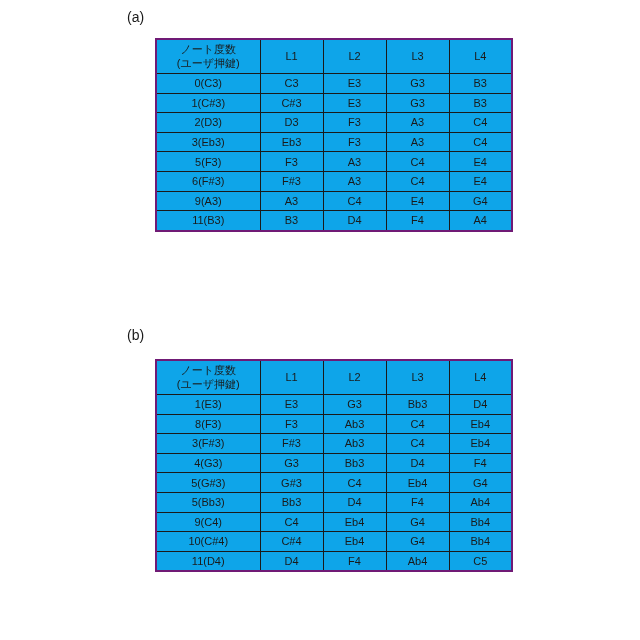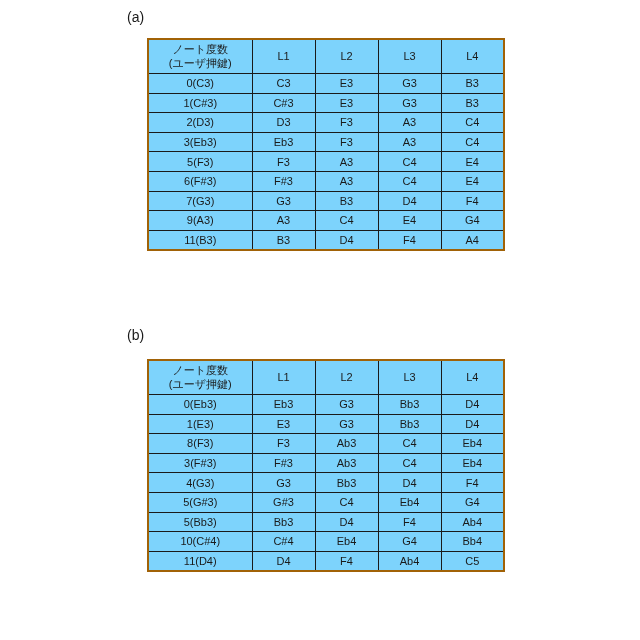--- a/index.html
+++ b/index.html
@@ -18,26 +18,26 @@
   .fig-label {
     position: absolute;
     font-size: 14px;
     color: #1a1a1a;
   }
   .fig-label.a { left: 127px; top: 9px; }
   .fig-label.b { left: 127px; top: 327px; }
 
   table.note-table {
     position: absolute;
-    left: 147px;
+    left: 155px;
     border-collapse: collapse;
     table-layout: fixed;
     width: 356px;
-    background: #7dd3fc;
-    border: 2px solid #a16207;
+    background: #0ea5e9;
+    border: 2px solid #701a75;
   }
   table.note-table.a { top: 38px; }
   table.note-table.b { top: 359px; }
 
   .note-table th, .note-table td {
     border: 1.5px solid #1a1a1a;
     text-align: center;
     vertical-align: middle;
     font-size: 11px;
     font-weight: normal;
@@ -115,27 +115,20 @@
           <td>E4</td>
         </tr>
         <tr>
           <td>6(F#3)</td>
           <td>F#3</td>
           <td>A3</td>
           <td>C4</td>
           <td>E4</td>
         </tr>
         <tr>
-          <td>7(G3)</td>
-          <td>G3</td>
-          <td>B3</td>
-          <td>D4</td>
-          <td>F4</td>
-        </tr>
-        <tr>
           <td>9(A3)</td>
           <td>A3</td>
           <td>C4</td>
           <td>E4</td>
           <td>G4</td>
         </tr>
         <tr>
           <td>11(B3)</td>
           <td>B3</td>
           <td>D4</td>
@@ -162,27 +155,20 @@
           <span>(ユーザ押鍵)</span>
         </th>
         <th>L1</th>
         <th>L2</th>
         <th>L3</th>
         <th>L4</th>
       </tr>
     </thead>
     <tbody>
         <tr>
-          <td>0(Eb3)</td>
-          <td>Eb3</td>
-          <td>G3</td>
-          <td>Bb3</td>
-          <td>D4</td>
-        </tr>
-        <tr>
           <td>1(E3)</td>
           <td>E3</td>
           <td>G3</td>
           <td>Bb3</td>
           <td>D4</td>
         </tr>
         <tr>
           <td>8(F3)</td>
           <td>F3</td>
           <td>Ab3</td>
@@ -211,20 +197,27 @@
           <td>G4</td>
         </tr>
         <tr>
           <td>5(Bb3)</td>
           <td>Bb3</td>
           <td>D4</td>
           <td>F4</td>
           <td>Ab4</td>
         </tr>
         <tr>
+          <td>9(C4)</td>
+          <td>C4</td>
+          <td>Eb4</td>
+          <td>G4</td>
+          <td>Bb4</td>
+        </tr>
+        <tr>
           <td>10(C#4)</td>
           <td>C#4</td>
           <td>Eb4</td>
           <td>G4</td>
           <td>Bb4</td>
         </tr>
         <tr>
           <td>11(D4)</td>
           <td>D4</td>
           <td>F4</td>

